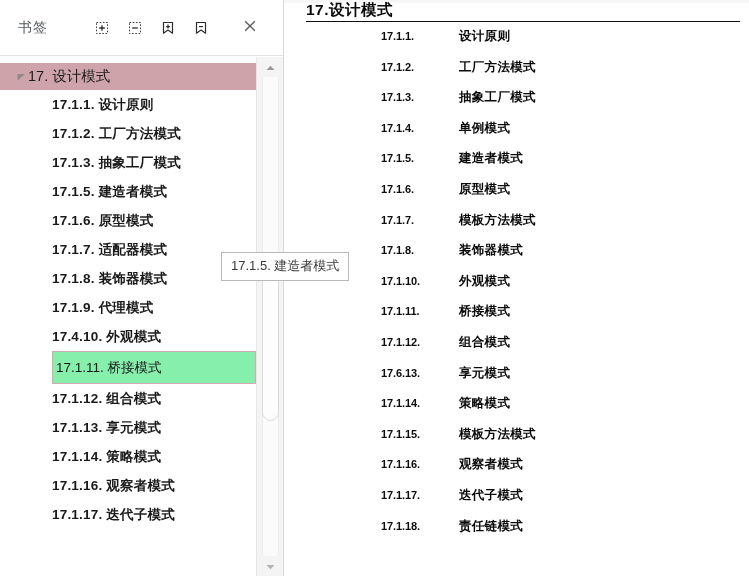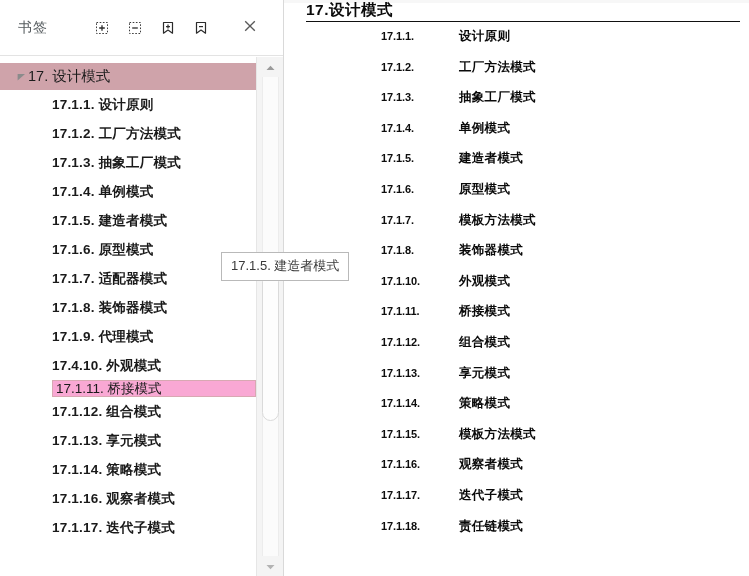--- a/index.html
+++ b/index.html
@@ -79,22 +79,22 @@
     color: #1a1a1a;
     font-family: "Liberation Sans", "DejaVu Sans", sans-serif;
   }
   .tree-row.child { padding-left: 52px; }
   .tree-row.child .lbl { letter-spacing: 0.2px; font-weight: bold; }
   .tree-row.focused {
     margin-left: 52px;
     margin-right: 27px;
     padding-left: 3px;
     border: 1px solid #d8a8b2;
-    background: #f9a8d4;
-    height: 17px;
+    background: #86efac;
+    height: 33px;
   }
 
   
   .sb-scroll {
     position: absolute;
     right: 0px; top: 57px;
     width: 27px; height: 519px;
     background: #f4f4f4;
     border-left: 1px solid #e6e6e6;
   }
@@ -256,23 +256,20 @@
         <div class="tree-row child">
           <span class="lbl">17.1.1.  设计原则</span>
         </div>
         <div class="tree-row child">
           <span class="lbl">17.1.2.  工厂方法模式</span>
         </div>
         <div class="tree-row child">
           <span class="lbl">17.1.3.  抽象工厂模式</span>
         </div>
         <div class="tree-row child">
-          <span class="lbl">17.1.4.  单例模式</span>
-        </div>
-        <div class="tree-row child">
           <span class="lbl">17.1.5.  建造者模式</span>
         </div>
         <div class="tree-row child">
           <span class="lbl">17.1.6.  原型模式</span>
         </div>
         <div class="tree-row child">
           <span class="lbl">17.1.7.  适配器模式</span>
         </div>
         <div class="tree-row child">
           <span class="lbl">17.1.8.  装饰器模式</span>
@@ -371,21 +368,21 @@
           </div>
           <div class="toc-row">
             <span class="toc-num">17.1.11.</span>
             <span class="toc-txt">桥接模式</span>
           </div>
           <div class="toc-row">
             <span class="toc-num">17.1.12.</span>
             <span class="toc-txt">组合模式</span>
           </div>
           <div class="toc-row">
-            <span class="toc-num">17.1.13.</span>
+            <span class="toc-num">17.6.13.</span>
             <span class="toc-txt">享元模式</span>
           </div>
           <div class="toc-row">
             <span class="toc-num">17.1.14.</span>
             <span class="toc-txt">策略模式</span>
           </div>
           <div class="toc-row">
             <span class="toc-num">17.1.15.</span>
             <span class="toc-txt">模板方法模式</span>
           </div>

